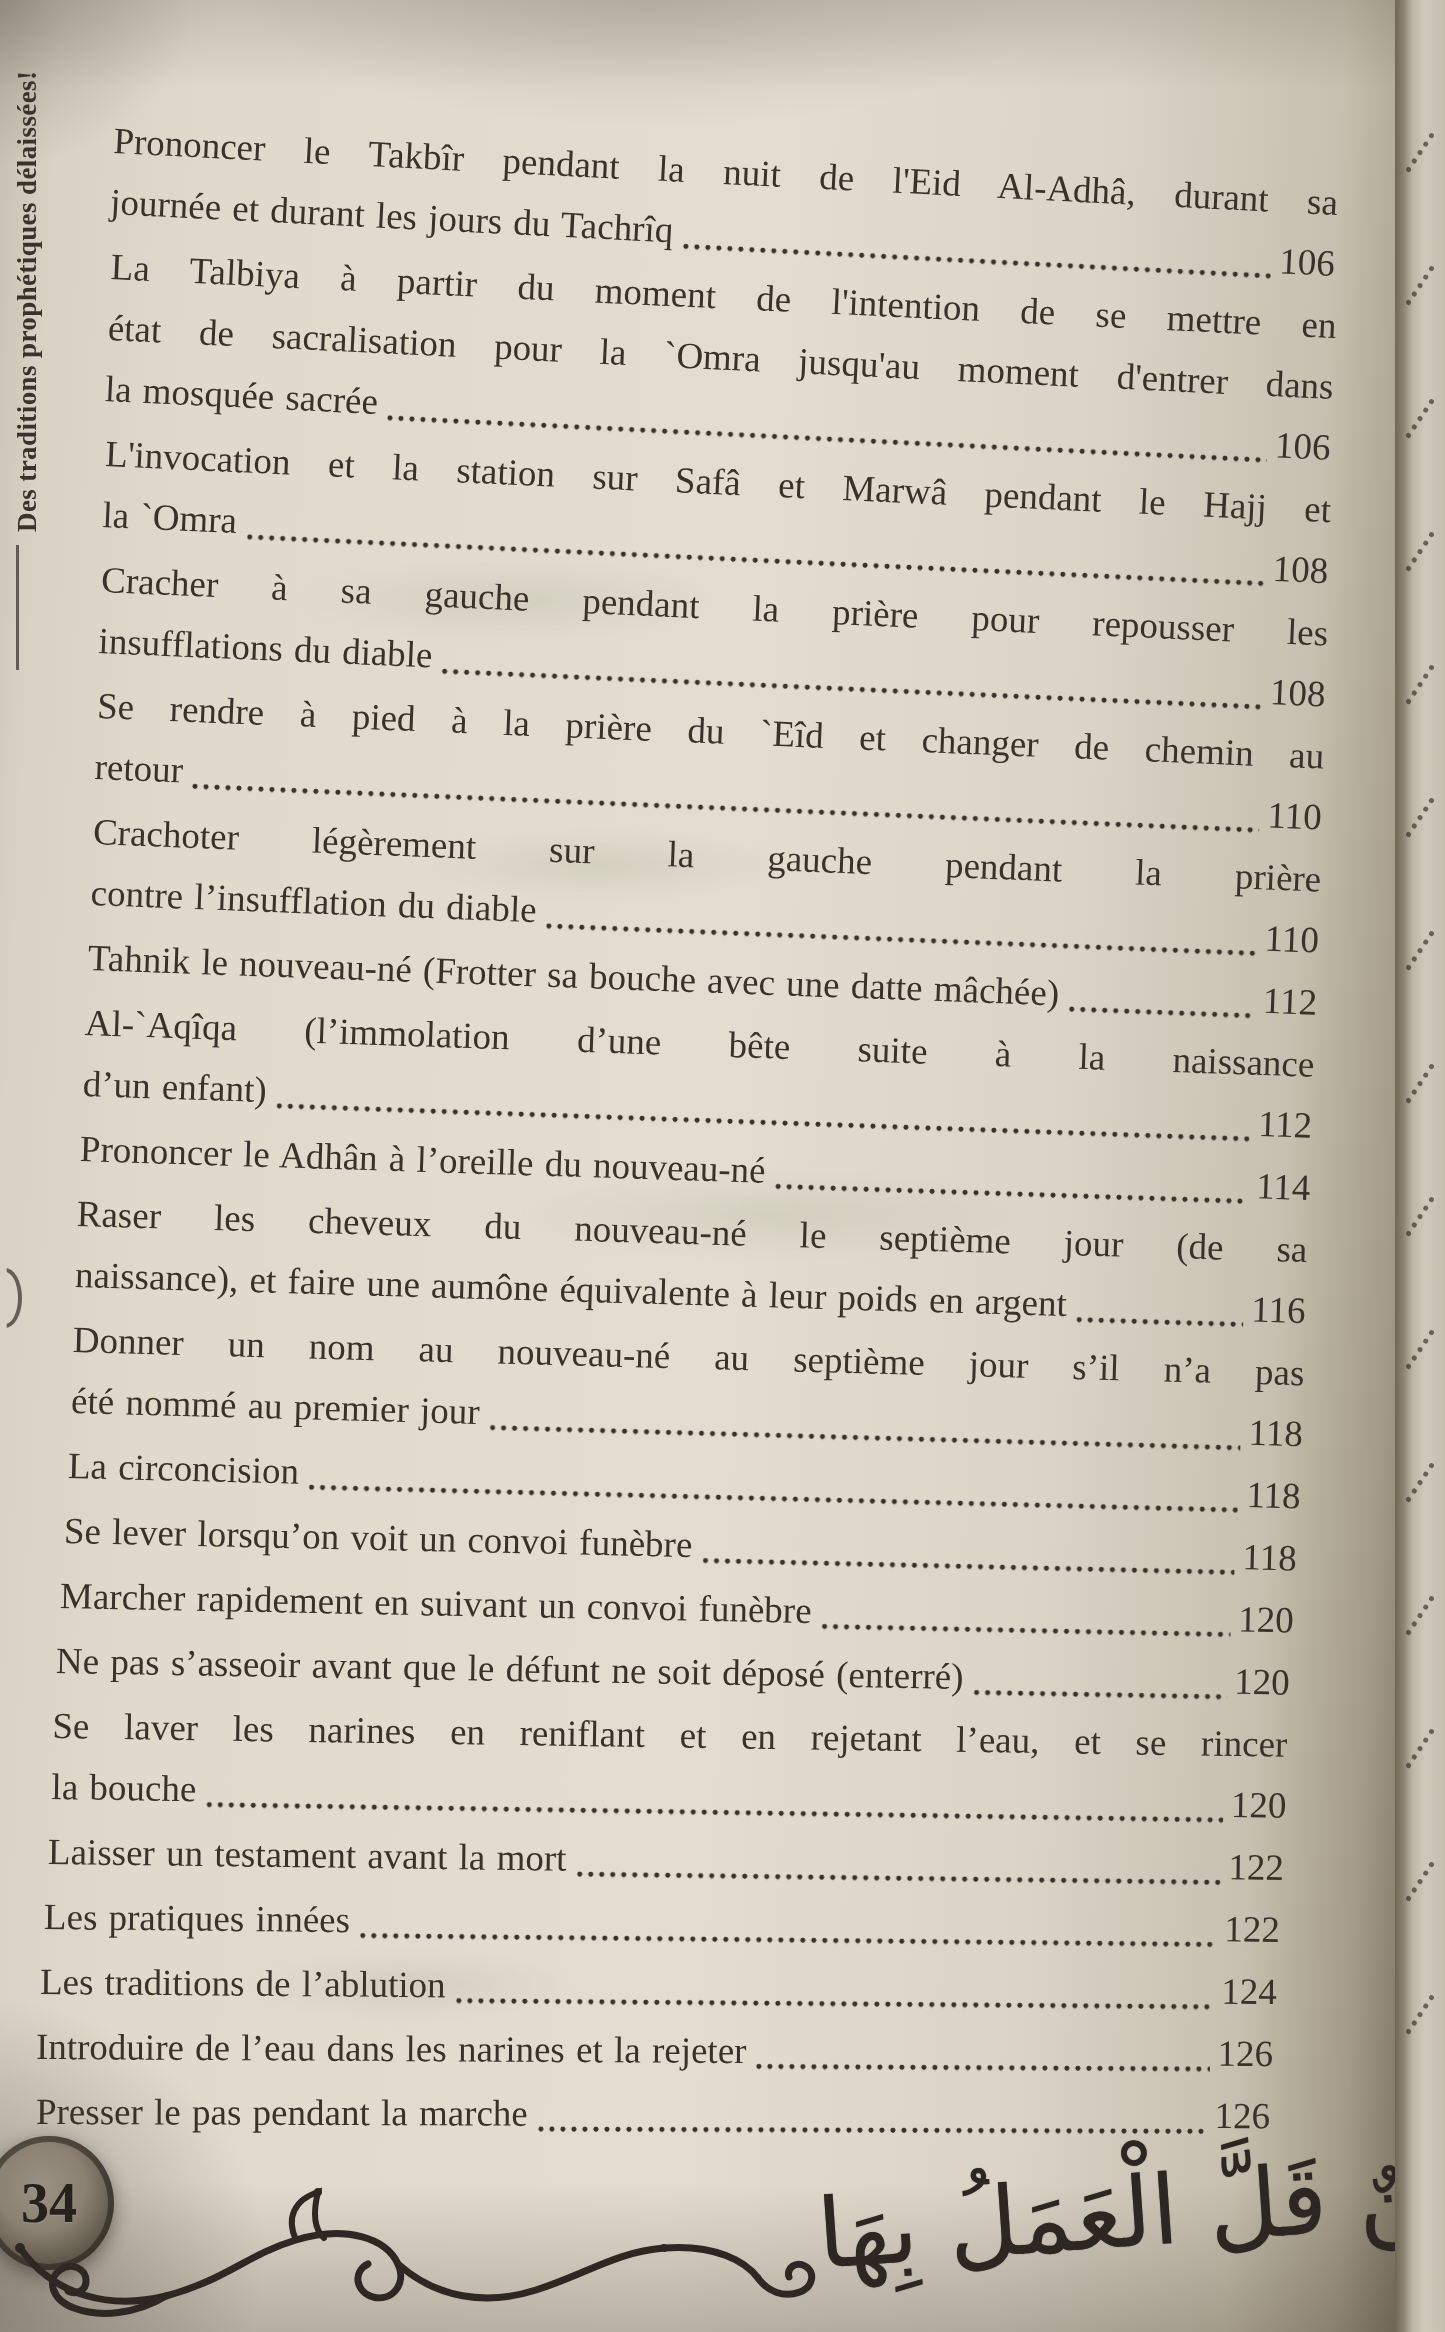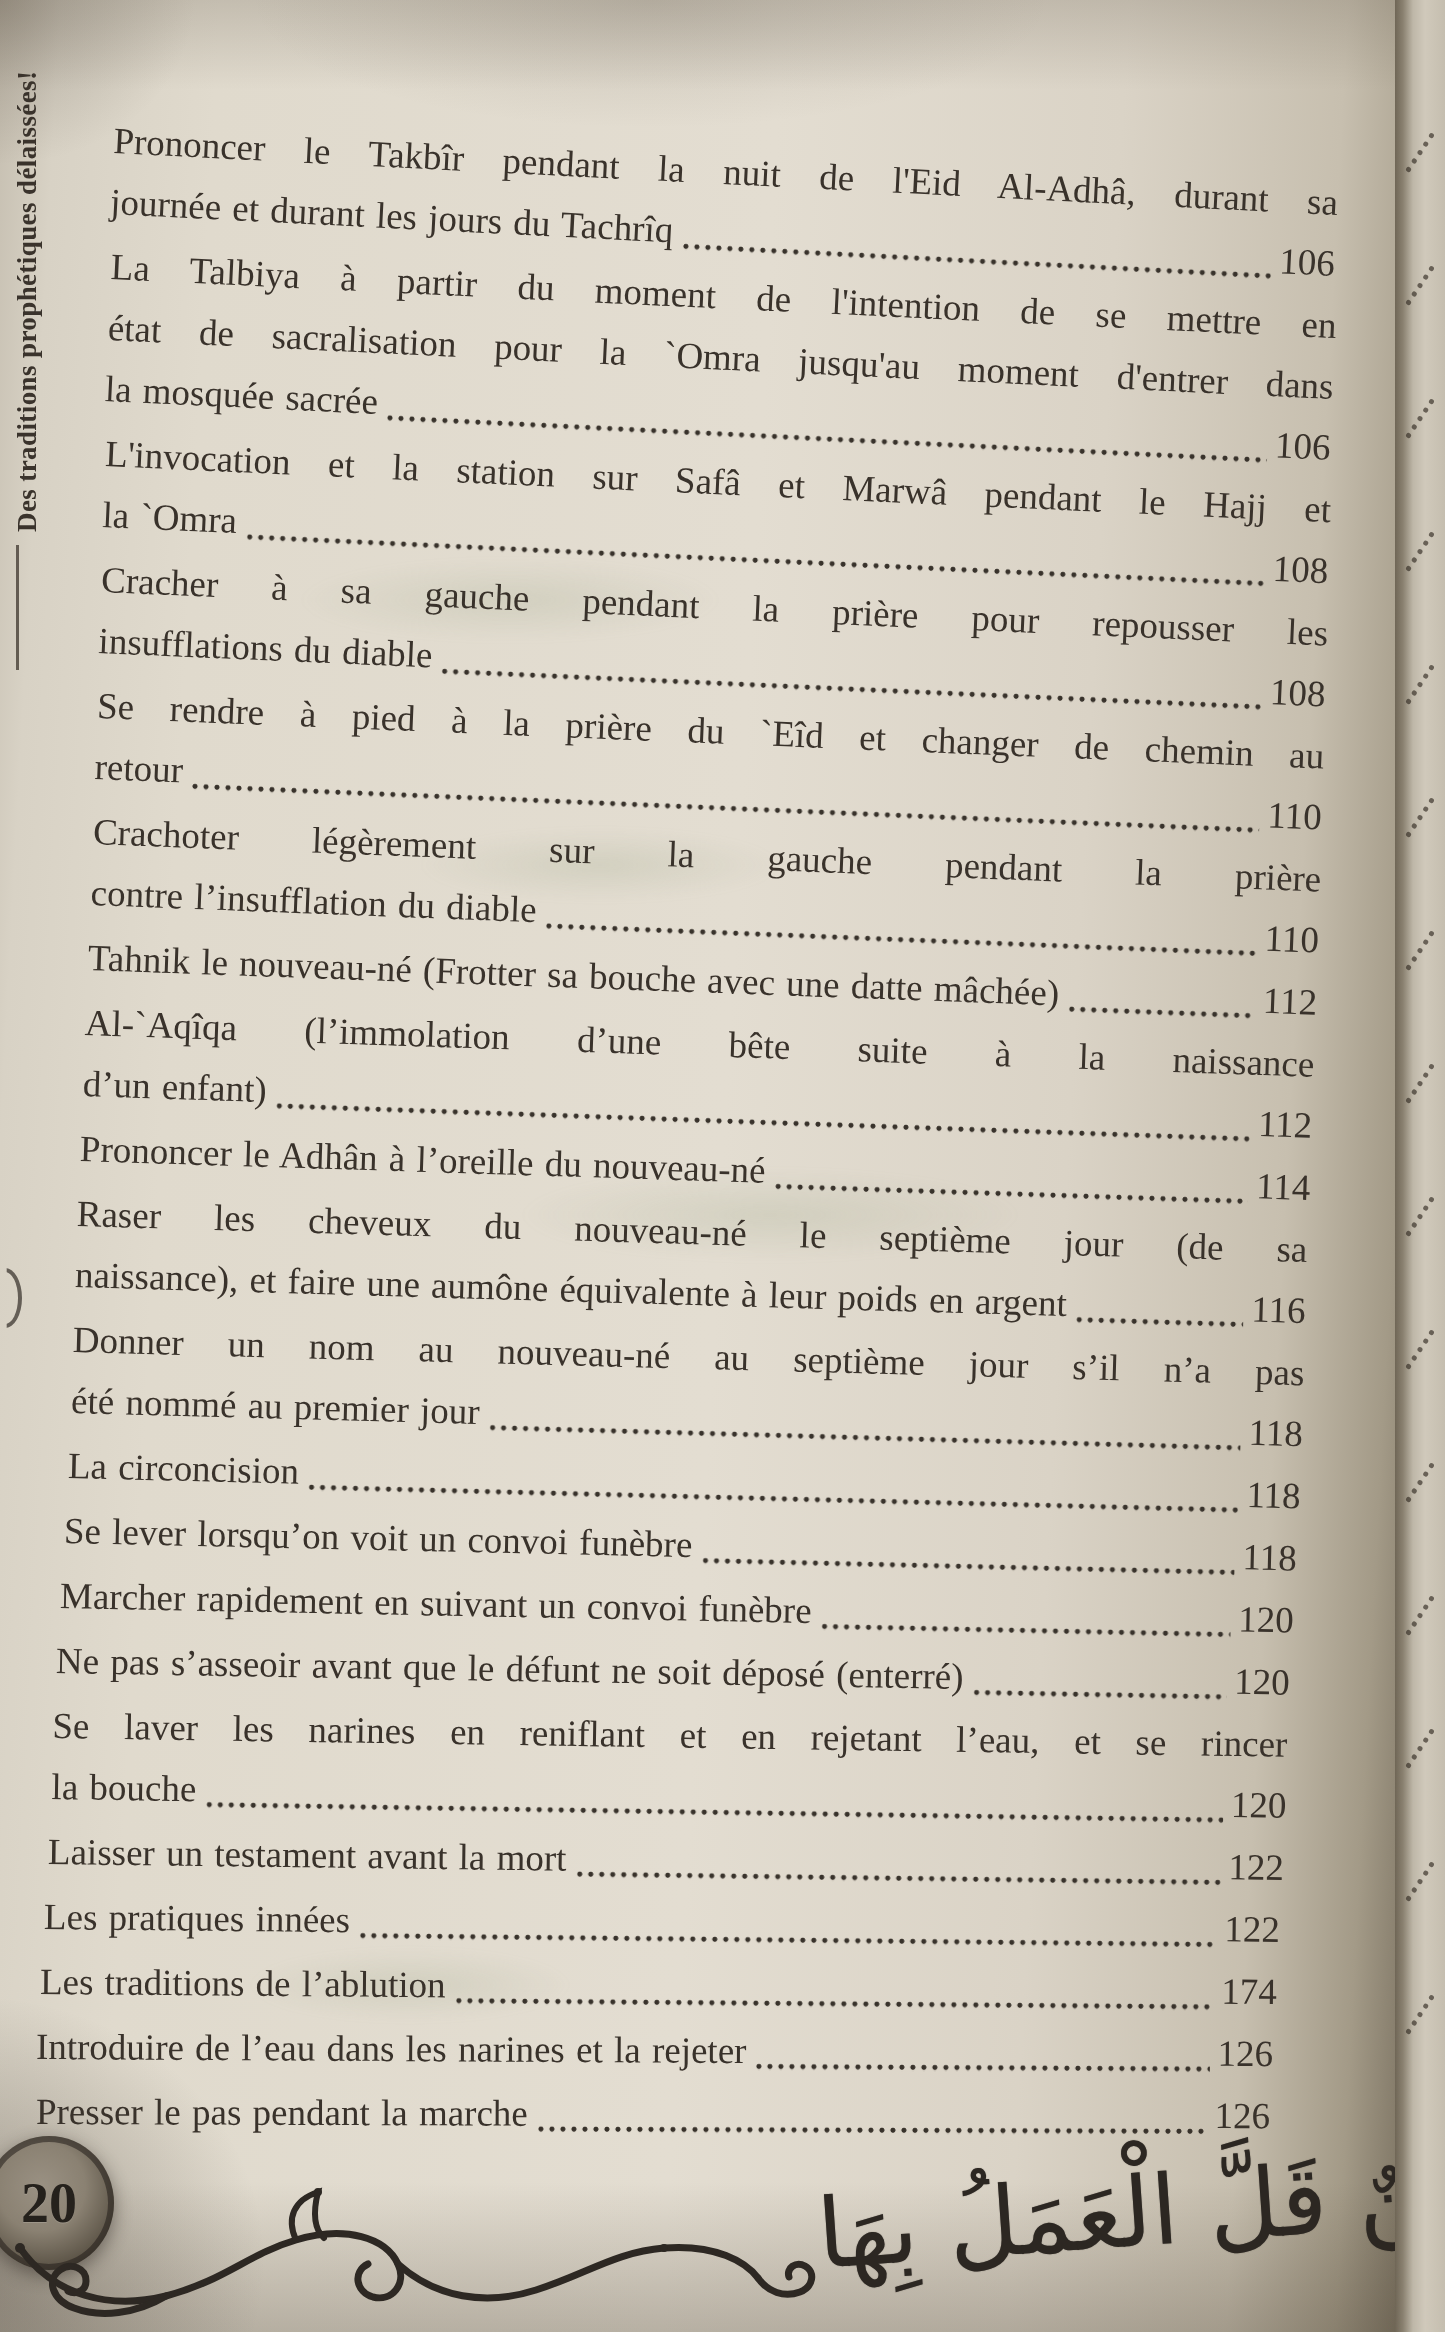--- a/index.html
+++ b/index.html
@@ -207,41 +207,41 @@
         <div class="line last">
           <span class="ltext">Les pratiques innées</span>
           <span class="dots"></span>
           <span class="pg">122</span>
         </div>
       </div>
       <div class="entry" style="margin-left: 40px; width: 1237px; transform: rotate(0.47deg);">
         <div class="line last">
           <span class="ltext">Les traditions de l’ablution</span>
           <span class="dots"></span>
-          <span class="pg">174</span>
+          <span class="pg">124</span>
         </div>
       </div>
       <div class="entry" style="margin-left: 36px; width: 1237px; transform: rotate(0.33deg);">
         <div class="line last">
           <span class="ltext">Introduire de l’eau dans les narines et la rejeter</span>
           <span class="dots"></span>
           <span class="pg">126</span>
         </div>
       </div>
       <div class="entry" style="margin-left: 36px; width: 1234px; transform: rotate(0.2deg);">
         <div class="line last">
           <span class="ltext">Presser le pas pendant la marche</span>
           <span class="dots"></span>
           <span class="pg">126</span>
         </div>
       </div>
     </main>
 
   <div class="page-badge">
-    <span class="num">20</span>
+    <span class="num">34</span>
   </div>
 
   <svg class="flourish" width="880" height="160" viewBox="0 0 880 160">
     <g fill="none" stroke="#2d2823" stroke-width="7" stroke-linecap="round">
       <path d="M6 70 C 40 118 96 132 152 118 C 212 102 234 76 282 62 C 332 47 372 60 384 86 C 393 106 378 124 359 119 C 342 114 338 94 354 86"></path>
       <path d="M152 118 C 122 136 86 140 60 130 C 38 122 32 102 46 92 C 57 84 72 90 72 103 C 72 113 62 117 54 113"></path>
       <path d="M384 86 C 422 120 472 128 522 112 C 572 96 602 74 650 70 C 702 66 732 84 744 100"></path>
       <path d="M744 100 C 754 114 770 120 786 114 C 799 109 802 94 791 88 C 782 83 772 90 775 99"></path>
       <path d="M282 62 C 272 40 280 22 304 14 C 299 34 299 50 310 60" stroke-width="6"></path>
     </g>

